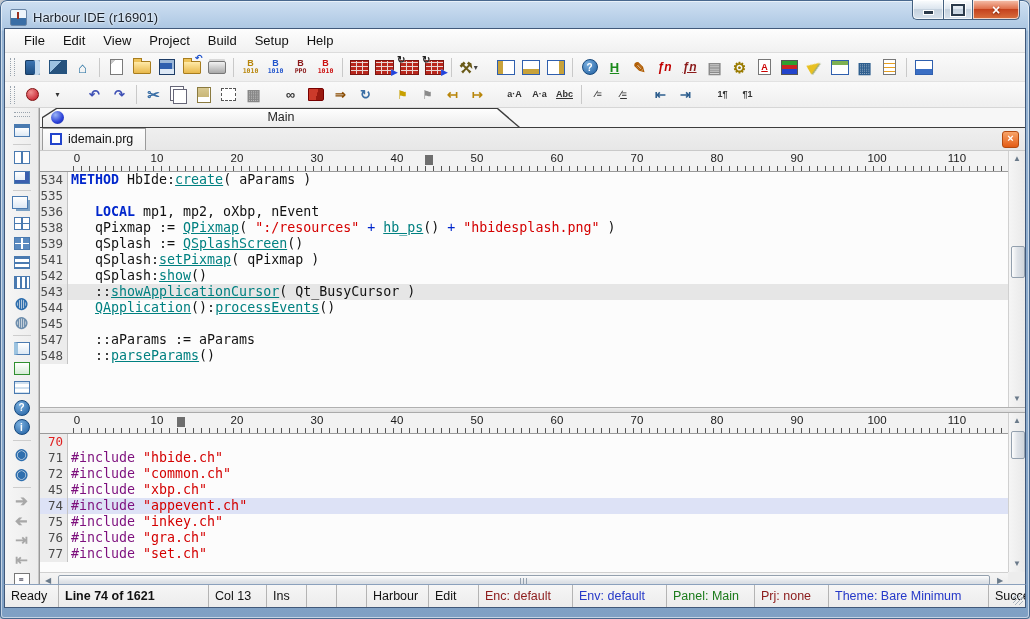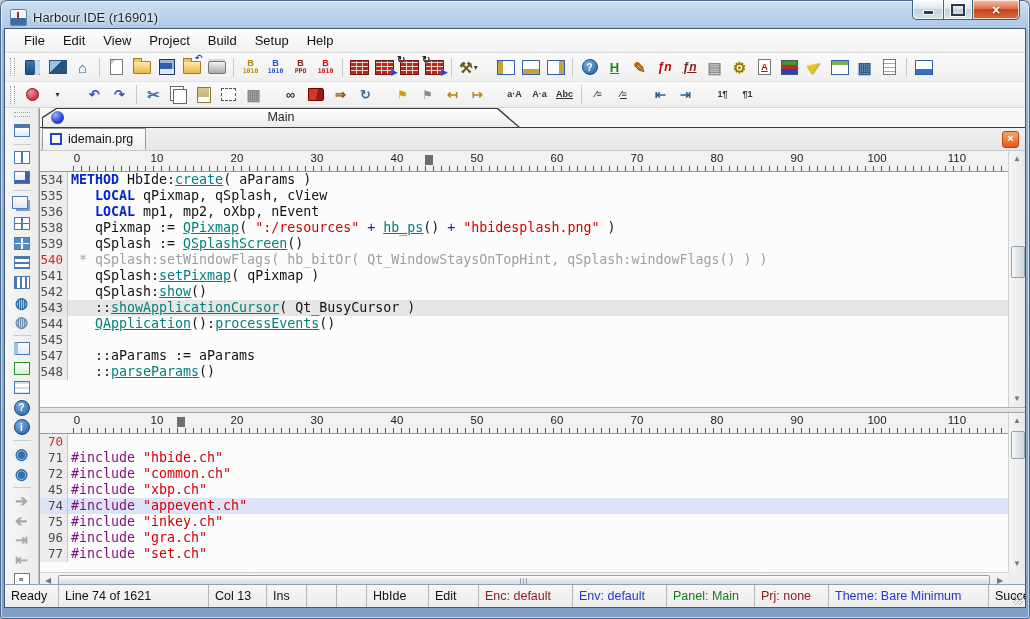--- a/index.html
+++ b/index.html
@@ -155,21 +155,21 @@
   .hscroll{position:absolute;left:0;right:17px;bottom:0;height:17px;background:linear-gradient(#f5f5f5,#e9e9e9);border-top:1px solid #d0d0d0;box-sizing:border-box}
   .hthumb{position:absolute;top:2px;height:12px;border:1px solid #93a0ae;border-radius:2px;
     background:linear-gradient(#fdfdfd,#dfe3e8 45%,#cfd5db)}
   .hthumb::after{content:"";position:absolute;left:50%;top:2px;width:7px;height:7px;margin-left:-4px;
     background:repeating-linear-gradient(90deg,#93a0ae 0 1px,transparent 1px 3px)}
   .corner{position:absolute;right:0;bottom:0;width:17px;height:17px;background:#ededed}
   
   .statusbar{position:absolute;left:4px;right:4px;bottom:11px;height:22px;background:linear-gradient(#f6f6f6,#ececec);
     border:1px solid #41597a;border-top-color:#8aa0bc;display:flex;align-items:stretch;font-size:12.5px;color:#111;overflow:hidden}
   .scell{border-right:1px solid #b4b4b4;display:flex;align-items:center;padding:0 0 0 6px;white-space:nowrap;overflow:hidden;box-sizing:border-box}
-  .scell.bold{font-weight:normal}
+  .scell.bold{font-weight:bold}
   .scell.last{flex:1;border-right:none;position:relative}
   .scell.last::after{content:"";position:absolute;right:2px;bottom:2px;width:10px;height:10px;
     background:repeating-linear-gradient(135deg,transparent 0 2px,#aab4be 2px 3px)}
 </style>
 </head>
 <body>
 
 <div class="frame">
   <div class="titlebar">
     <span class="appicon"></span>
@@ -497,25 +497,24 @@
               <span class="rnum" style="left:517px">60</span>
               <span class="rnum" style="left:597px">70</span>
               <span class="rnum" style="left:677px">80</span>
               <span class="rnum" style="left:757px">90</span>
               <span class="rnum" style="left:837px">100</span>
               <span class="rnum" style="left:917px">110</span>
               <span class="rmark" style="left:385px"></span>
             </div>
           <div class="code" id="codeTop">
               <div class="cline"><span class="lno">534</span><span class="ltext"><span class="tk-kw">METHOD</span><span class="tk-pl"> HbIde:</span><span class="tk-fn">create</span><span class="tk-pl">( aParams )</span></span></div>
-              <div class="cline"><span class="lno">535</span><span class="ltext"><span class="tk-pl">   </span><span class="tk-kw">LOCAL</span><span class="tk-pl"> qPixmap, qSplash, cView</span></span></div>
+              <div class="cline"><span class="lno">535</span></div>
               <div class="cline"><span class="lno">536</span><span class="ltext"><span class="tk-pl">   </span><span class="tk-kw">LOCAL</span><span class="tk-pl"> mp1, mp2, oXbp, nEvent</span></span></div>
               <div class="cline"><span class="lno">538</span><span class="ltext"><span class="tk-pl">   qPixmap := </span><span class="tk-fn">QPixmap</span><span class="tk-pl">( </span><span class="tk-str">":/resources"</span><span class="tk-op"> + </span><span class="tk-fn">hb_ps</span><span class="tk-pl">()</span><span class="tk-op"> + </span><span class="tk-str">"hbidesplash.png"</span><span class="tk-pl"> )</span></span></div>
               <div class="cline"><span class="lno">539</span><span class="ltext"><span class="tk-pl">   qSplash := </span><span class="tk-fn">QSplashScreen</span><span class="tk-pl">()</span></span></div>
-              <div class="cline"><span class="lno alert">540</span><span class="ltext"><span class="tk-cm"> * qSplash:setWindowFlags( hb_bitOr( Qt_WindowStaysOnTopHint, qSplash:windowFlags() ) )</span></span></div>
               <div class="cline"><span class="lno">541</span><span class="ltext"><span class="tk-pl">   qSplash:</span><span class="tk-fn">setPixmap</span><span class="tk-pl">( qPixmap )</span></span></div>
               <div class="cline"><span class="lno">542</span><span class="ltext"><span class="tk-pl">   qSplash:</span><span class="tk-fn">show</span><span class="tk-pl">()</span></span></div>
               <div class="cline hl"><span class="lno">543</span><span class="ltext"><span class="tk-pl">   ::</span><span class="tk-fn">showApplicationCursor</span><span class="tk-pl">( Qt_BusyCursor )</span></span></div>
               <div class="cline"><span class="lno">544</span><span class="ltext"><span class="tk-pl">   </span><span class="tk-fn">QApplication</span><span class="tk-pl">():</span><span class="tk-fn">processEvents</span><span class="tk-pl">()</span></span></div>
               <div class="cline"><span class="lno">545</span><span class="ltext"></span></div>
               <div class="cline"><span class="lno">547</span><span class="ltext"><span class="tk-pl">   ::aParams := aParams</span></span></div>
               <div class="cline"><span class="lno">548</span><span class="ltext"><span class="tk-pl">   ::</span><span class="tk-fn">parseParams</span><span class="tk-pl">()</span></span></div>
             </div>
           <div class="vscroll">
             <span class="sbtn sb-up"></span>
@@ -540,21 +539,21 @@
               <span class="rnum" style="left:917px">110</span>
               <span class="rmark" style="left:137px"></span>
             </div>
           <div class="code" id="codeBot">
               <div class="cline"><span class="lno alert">70</span><span class="ltext"></span></div>
               <div class="cline"><span class="lno">71</span><span class="ltext"><span class="tk-pre">#include</span><span class="tk-pl"> </span><span class="tk-str">"hbide.ch"</span></span></div>
               <div class="cline"><span class="lno">72</span><span class="ltext"><span class="tk-pre">#include</span><span class="tk-pl"> </span><span class="tk-str">"common.ch"</span></span></div>
               <div class="cline"><span class="lno">45</span><span class="ltext"><span class="tk-pre">#include</span><span class="tk-pl"> </span><span class="tk-str">"xbp.ch"</span></span></div>
               <div class="cline hl"><span class="lno">74</span><span class="ltext"><span class="tk-pre">#include</span><span class="tk-pl"> </span><span class="tk-str">"appevent.ch"</span></span></div>
               <div class="cline"><span class="lno">75</span><span class="ltext"><span class="tk-pre">#include</span><span class="tk-pl"> </span><span class="tk-str">"inkey.ch"</span></span></div>
-              <div class="cline"><span class="lno">96</span><span class="ltext"><span class="tk-pre">#include</span><span class="tk-pl"> </span><span class="tk-str">"gra.ch"</span></span></div>
+              <div class="cline"><span class="lno">76</span><span class="ltext"><span class="tk-pre">#include</span><span class="tk-pl"> </span><span class="tk-str">"gra.ch"</span></span></div>
               <div class="cline"><span class="lno">77</span><span class="ltext"><span class="tk-pre">#include</span><span class="tk-pl"> </span><span class="tk-str">"set.ch"</span></span></div>
             </div>
           <div class="vscroll">
             <span class="sbtn sb-up"></span>
             <span class="thumb" style="top:18px;height:26px"></span>
             <span class="sbtn sb-dn"></span>
           </div>
           <div class="hscroll">
             <span class="sbtn sb-lt"></span>
             <span class="hthumb" style="left:18px;right:18px"></span>
@@ -565,21 +564,21 @@
       </div>
     </div>
   </div>
   <div class="statusbar" id="statusbar">
       <span class="scell" style="width:54px;">Ready</span>
       <span class="scell bold" style="width:150px;">Line 74 of 1621</span>
       <span class="scell" style="width:58px;">Col 13</span>
       <span class="scell" style="width:40px;">Ins</span>
       <span class="scell" style="width:30px;"></span>
       <span class="scell" style="width:30px;"></span>
-      <span class="scell" style="width:62px;">HbIde</span>
+      <span class="scell" style="width:62px;">Harbour</span>
       <span class="scell" style="width:50px;">Edit</span>
       <span class="scell" style="width:94px;color:#8b1a1a;">Enc: default</span>
       <span class="scell" style="width:94px;color:#2538c8;">Env: default</span>
       <span class="scell" style="width:88px;color:#1a7a1a;">Panel: Main</span>
       <span class="scell" style="width:74px;color:#8b1a1a;">Prj: none</span>
       <span class="scell" style="width:160px;color:#2538c8;">Theme: Bare Minimum</span>
       <span class="scell last" style="">Success</span>
     </div>
 </div>
 

